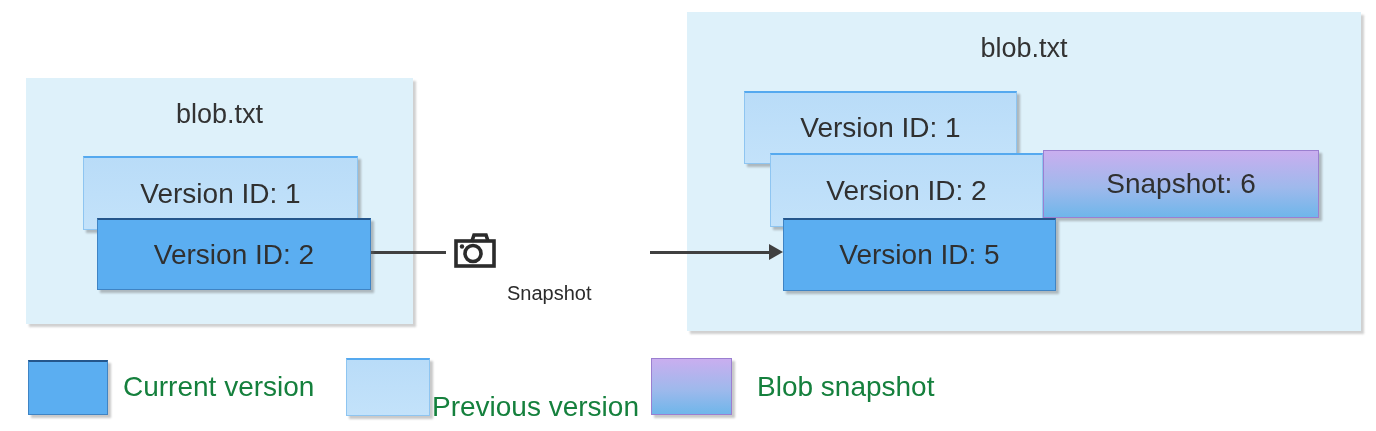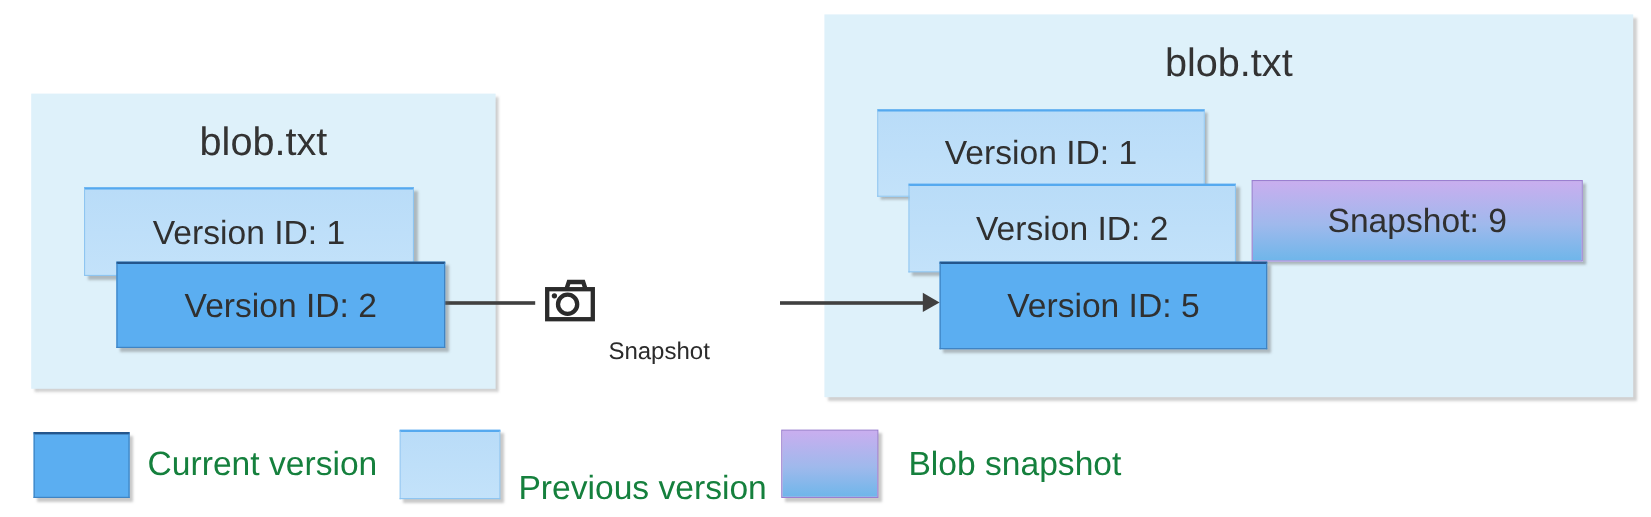--- a/index.html
+++ b/index.html
@@ -5,30 +5,30 @@
   html,body{margin:0;padding:0;background:#ffffff;}
   .canvas{
     position:relative;width:1376px;height:431px;background:#ffffff;overflow:hidden;
     font-family:"Liberation Sans",sans-serif;color:#333333;
   }
   .blob-box{
     position:absolute;background:#DEF1FA;
     box-shadow:3px 3px 2px rgba(120,120,120,0.35);
   }
   .blob-title{
-    text-align:center;margin-top:21px;font-size:33px;color:#333333;
+    text-align:center;margin-top:21px;font-size:27px;color:#333333;
   }
   .card{
     position:absolute;display:flex;align-items:center;justify-content:center;
     font-size:28px;color:#303030;
     box-shadow:3px 3px 2px rgba(100,100,100,0.40);
   }
   .previous{
     background:linear-gradient(180deg,#B9DCF8 0%,#C3E2FA 100%);
-    border:1px solid #8EC5F1;border-top:2px solid #55A9EF;
+    border:1px solid #8EC5F1;border-top:2px solid #55A9EF;margin-left:13px;
   }
   .current{
     background:#5BAEF1;
     border:1px solid #3F84C4;border-top:2px solid #24568C;
   }
   .snapshot{
     background:linear-gradient(180deg,#C9AEEF 0%,#9FB9EC 55%,#6FB6EA 100%);
     border:1px solid #9B7FD0;
   }
   .arrow-line{position:absolute;height:3px;background:#404040;}
@@ -65,21 +65,21 @@
   <div class="action-label" style="left:507px;top:238px;">Snapshot</div>
 
   <div class="arrow-line" style="left:650px;top:251px;width:121px;z-index:4;"></div>
   <div class="arrowhead" style="left:769px;top:244px;z-index:4;"></div>
 
   <div class="blob-box" style="left:687px;top:12px;width:674px;height:319px;">
     <div class="blob-title">blob.txt</div>
   </div>
   <div class="card previous" style="left:731px;top:91px;width:271px;height:70px;z-index:1;">Version ID: 1</div>
   <div class="card previous" style="left:757px;top:153px;width:271px;height:71px;z-index:2;">Version ID: 2</div>
-  <div class="card snapshot" style="left:1043px;top:150px;width:274px;height:66px;z-index:2;">Snapshot: 9</div>
+  <div class="card snapshot" style="left:1043px;top:150px;width:274px;height:66px;z-index:2;">Snapshot: 6</div>
   <div class="card current" style="left:783px;top:218px;width:271px;height:70px;z-index:3;">Version ID: 5</div>
 
   <div class="legend-swatch current" style="left:28px;top:360px;width:78px;height:52px;"></div>
   <div class="legend-label" style="left:123px;top:371px;">Current version</div>
 
   <div class="legend-swatch previous" style="left:333px;top:358px;width:82px;height:55px;"></div>
   <div class="legend-label" style="left:432px;top:391px;">Previous version</div>
 
   <div class="legend-swatch snapshot" style="left:651px;top:358px;width:79px;height:55px;"></div>
   <div class="legend-label" style="left:757px;top:371px;">Blob snapshot</div>

